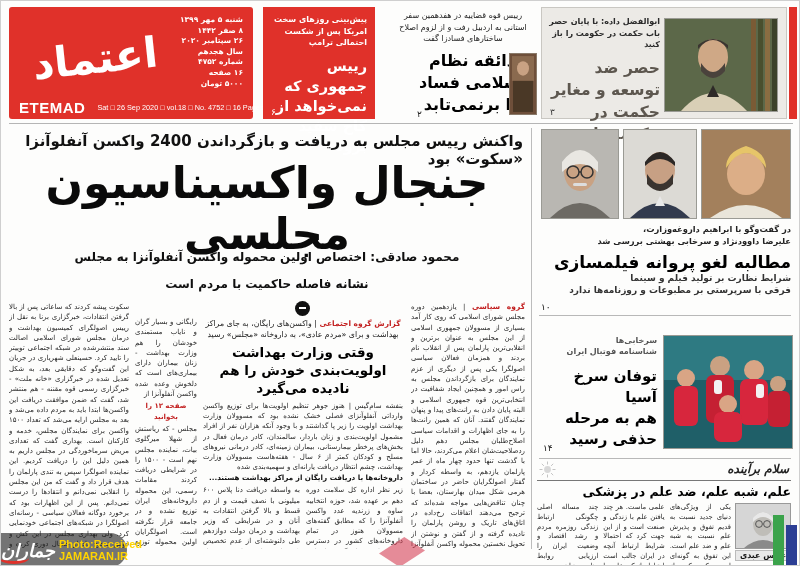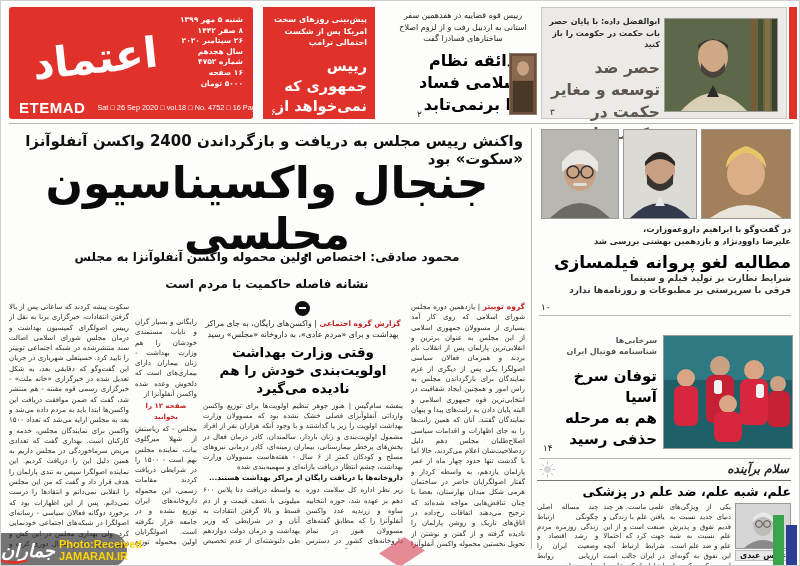--- a/index.html
+++ b/index.html
@@ -163,21 +163,21 @@
 
   <div class="lead-kicker">واکنش رییس مجلس به دریافت و بازگرداندن 2400 واکسن آنفلوآنزا «سکوت» بود</div>
   <div class="lead-headline">جنجال واکسیناسیون مجلسی</div>
   <div class="lead-deck">
     <div>محمود صادقی: اختصاص اولین محموله واکسن آنفلوآنزا به مجلس</div>
     <div>نشانه فاصله حاکمیت با مردم است</div>
   </div>
   <div class="bubble-icon"></div>
 
   <div class="col-politics bodycol">
-    <span class="red-label">گروه توییتر</span>
+    <span class="red-label">گروه سیاسی</span>
     <span>| یازدهمین دوره مجلس شورای اسلامی که روی کار آمد بسیاری از مسوولان جمهوری اسلامی از این مجلس به عنوان برترین و انقلابی‌ترین پارلمان پس از انقلاب نام بردند و همزمان فعالان سیاسی اصولگرا یکی پس از دیگری از عزم نمایندگان برای بازگرداندن مجلس به راس امور و همچنین ایجاد شفافیت در انتخابی‌ترین قوه جمهوری اسلامی و البته پایان دادن به رانت‌های پیدا و پنهان نمایندگان گفتند. آنان که همین رانت‌ها را به جای اظهارات و اقدامات سیاسی اصلاح‌طلبان مجلس دهم دلیل ردصلاحیت‌شان اعلام می‌کردند، حالا اما با گذشت تنها حدود چهار ماه از عمر پارلمان یازدهم، به واسطه کردار و گفتار اصولگرایان حاضر در ساختمان هرمی شکل میدان بهارستان، بعضا با چنان تناقض‌هایی مواجه شده‌اند که ترجیح می‌دهند اتفاقات رخ‌داده در اتاق‌های تاریک و روشن پارلمان را نادیده گرفته و از گفتن و نوشتن از تحویل نخستین محموله واکسن آنفلوآنزا در ایران به نمایندگان مجلس یازدهم، انگشت اتهام خود را به سمت قوه مجریه و شخص رییس جمهوری گرفته و از درد دل وزیر بهداشت با فرمانده سابق سپاه قدس جمهوری اسلامی سخن به میان آورند. ماجرا از آنجا آغاز شد که چند روز پس از آنکه نمایندگان مجلس...</span>
   </div>
 
   <div class="social">
     <div class="social-lead">
       <span class="red-label">گزارش گروه اجتماعی</span>
       <span>| واکسن‌های رایگان، به جای مراکز بهداشت و برای «مردم عادی»، به داروخانه «مجلس» رسید</span>
     </div>
     <div class="social-headline">
       <div>وقتی وزارت بهداشت</div>
@@ -226,21 +226,21 @@
       <rect width="88" height="88" fill="#a3805c"></rect>
       <ellipse cx="44" cy="44" rx="19" ry="21" fill="#dcae87"></ellipse>
       <path d="M24 38 Q44 8 64 38 Q64 22 44 16 Q24 22 24 38 Z" fill="#e6c569"></path>
       <path d="M8 88 Q44 62 80 88 Z" fill="#e9e5da"></path>
     </svg>
   </div>
 
   <div class="film">
     <div class="film-kicker">
       <div>در گفت‌وگو با ابراهیم داروغه‌وزارت،</div>
-      <div>علیرضا داوودنژاد و یازدهمین بهشتی بررسی شد</div>
+      <div>علیرضا داوودنژاد و سرخابی بهشتی بررسی شد</div>
     </div>
     <div class="film-headline">مطالبه لغو پروانه فیلمسازی</div>
     <div class="film-deck">
       <div>شرایط نظارت بر تولید فیلم و سینما</div>
       <div>فرقی با سرپرستی بر مطبوعات و روزنامه‌ها ندارد</div>
     </div>
     <div class="film-page">۱۰</div>
   </div>
   <div class="rule-sb" style="top:314px"></div>
 

